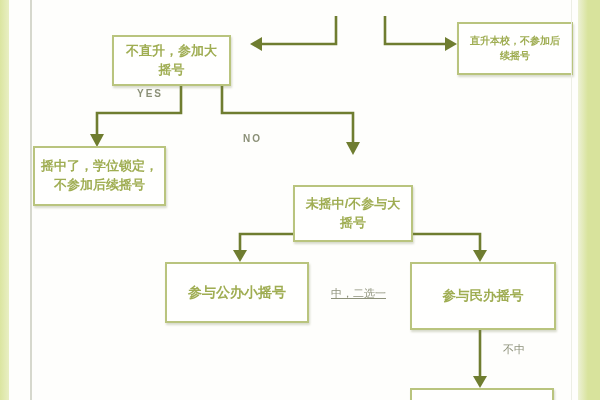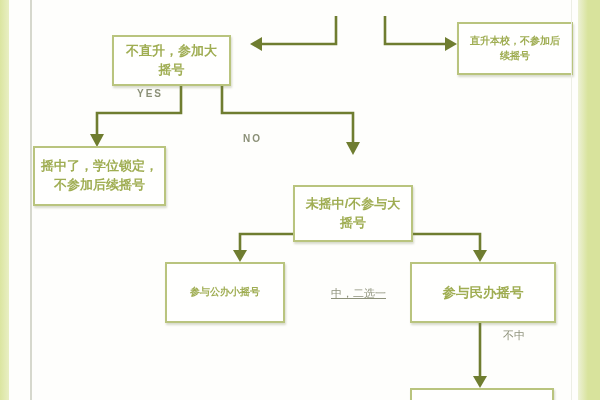--- a/index.html
+++ b/index.html
@@ -77,29 +77,29 @@
   </svg>
 
   <div class="node" style="left:112px; top:35px;  width:119px; height:51px;">不直升，参加大摇号</div>
 
   <div class="node" style="left:457px; top:22px;  width:116px; height:53px; font-size:10px;">直升本校，不参加后续摇号</div>
 
   <div class="node" style="left:33px;  top:146px; width:133px; height:60px; padding:2px 6px;">摇中了，学位锁定，不参加后续摇号</div>
 
   <div class="node" style="left:293px; top:154px; width:120px; height:57px;margin-top:31px;">未摇中/不参与大摇号</div>
 
-  <div class="node" style="left:165px; top:262px; width:120px; height:61px; font-size:10px;">参与公办小摇号</div>
+  <div class="node" style="left:165px; top:262px; width:144px; height:61px; font-size:14px;">参与公办小摇号</div>
 
-  <div class="node" style="left:410px; top:262px; width:146px; height:61px; font-size:13.5px;">参与民办摇号</div>
+  <div class="node" style="left:410px; top:262px; width:146px; height:68px; font-size:13.5px;">参与民办摇号</div>
 
   <div class="node" style="left:410px; top:388px; width:144px; height:36px;"></div>
 
   <span class="edge-label latin" style="left:137px; top:88px;">YES</span>
   <span class="edge-label latin" style="left:243px; top:88px;margin-top:45px;">NO</span>
   <span class="edge-label" style="left:331px; top:286px;text-decoration:underline;">中，二选一</span>
-  <span class="edge-label" style="left:503px; top:328px;">不中</span>
+  <span class="edge-label" style="left:503px; top:342px;">不中</span>
 
   <div class="side-bar left"></div>
   <div class="side-bar right"></div>
   <div class="page-edge left"></div>
   <div class="page-edge right"></div>
 
 </div>
 
 </body></html>

